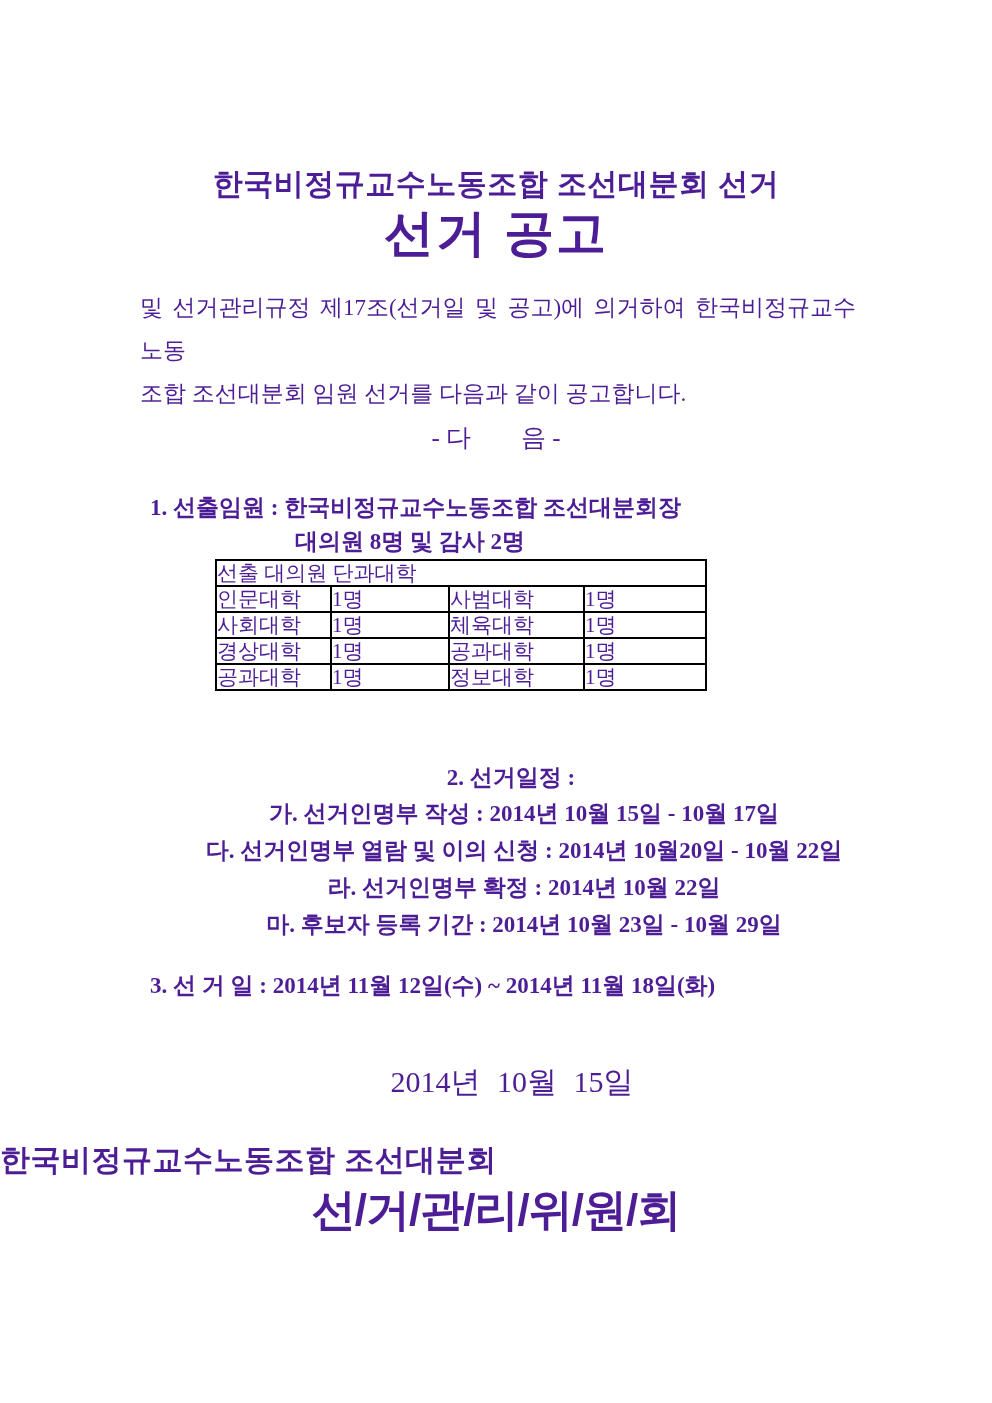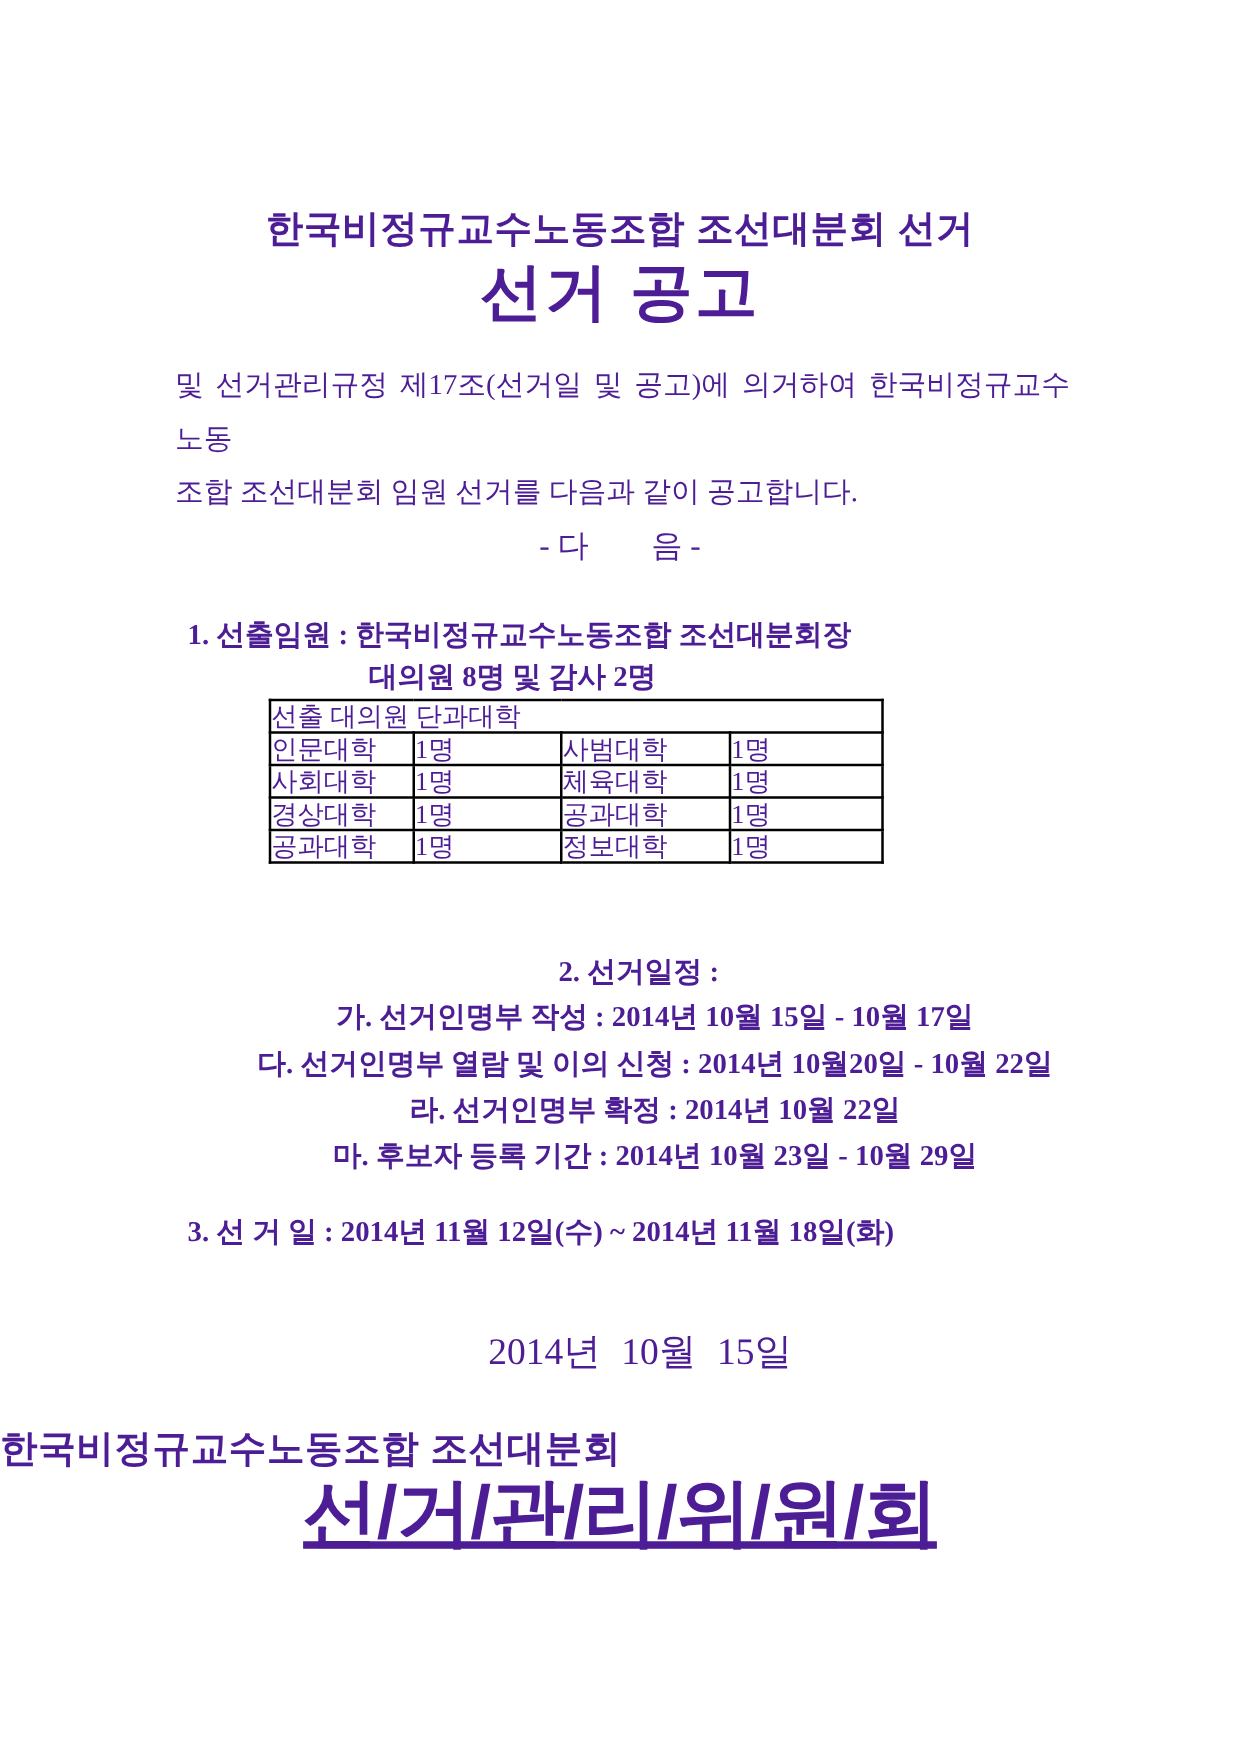--- a/index.html
+++ b/index.html
@@ -113,24 +113,23 @@
     font-weight: 800;
     font-size: 30px;
     line-height: 34px;
     letter-spacing: 0.5px;
   }
   .footer-committee {
     margin-top: 2px;
     text-align: center;
     font-family: "Liberation Sans", "DejaVu Sans", sans-serif;
     font-weight: 800;
-    font-size: 60px;
+    font-size: 44px;
     line-height: 62px;
     letter-spacing: -1px;
-    text-decoration: underline;
   }
 </style>
 </head>
 <body>
 
 <div class="page">
 
   <div class="title1">한국비정규교수노동조합 조선대분회 선거</div>
   <div class="title2">선거 공고</div>
 

